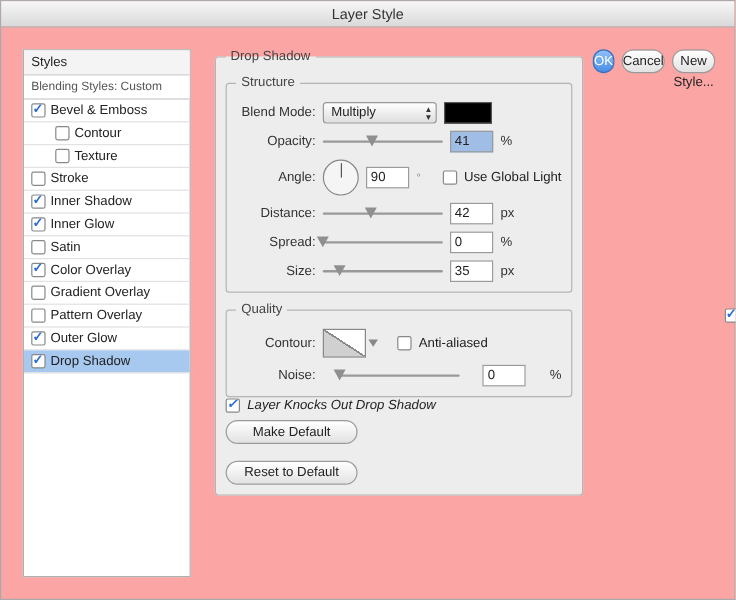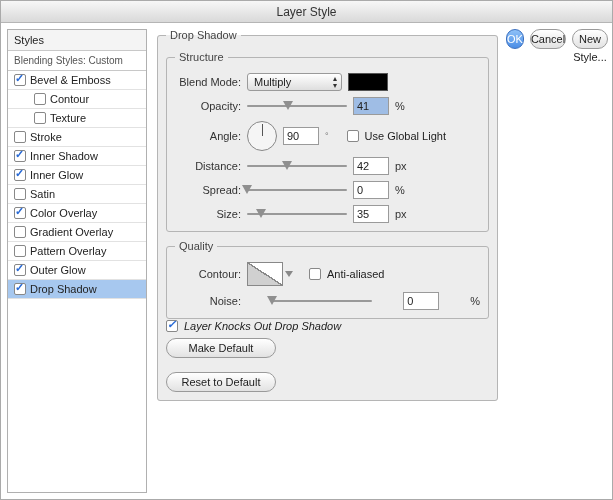--- a/index.html
+++ b/index.html
@@ -8,37 +8,37 @@
     font-family: "Lucida Grande", "Helvetica Neue", Arial, sans-serif;
     font-size: 11px;
     background: #ededed;
     color: #222;
     width: 613px;
     height: 500px;
     overflow: hidden;
   }
   .window {
     width: 613px; height: 500px;
-    background: #ffffff;
+    background: #fca5a5;
     border: 1px solid #aaa;
     position: relative;
   }
   .titlebar {
     height: 22px;
     background: linear-gradient(#f7f7f7,#d9d9d9);
     border-bottom: 1px solid #b5b5b5;
     text-align: center;
     line-height: 22px;
     font-size: 12px;
     color: #333;
   }
   .content {
     display: flex;
-    padding: 6px;
-    gap: 10px;
+    padding: 18px;
+    gap: 20px;
     height: calc(100% - 22px);
   }
   .styles-panel {
     width: 140px;
     border: 1px solid #b0b0b0;
     background: #fff;
     font-size: 11px;
   }
   .styles-header {
     padding: 4px 6px;

